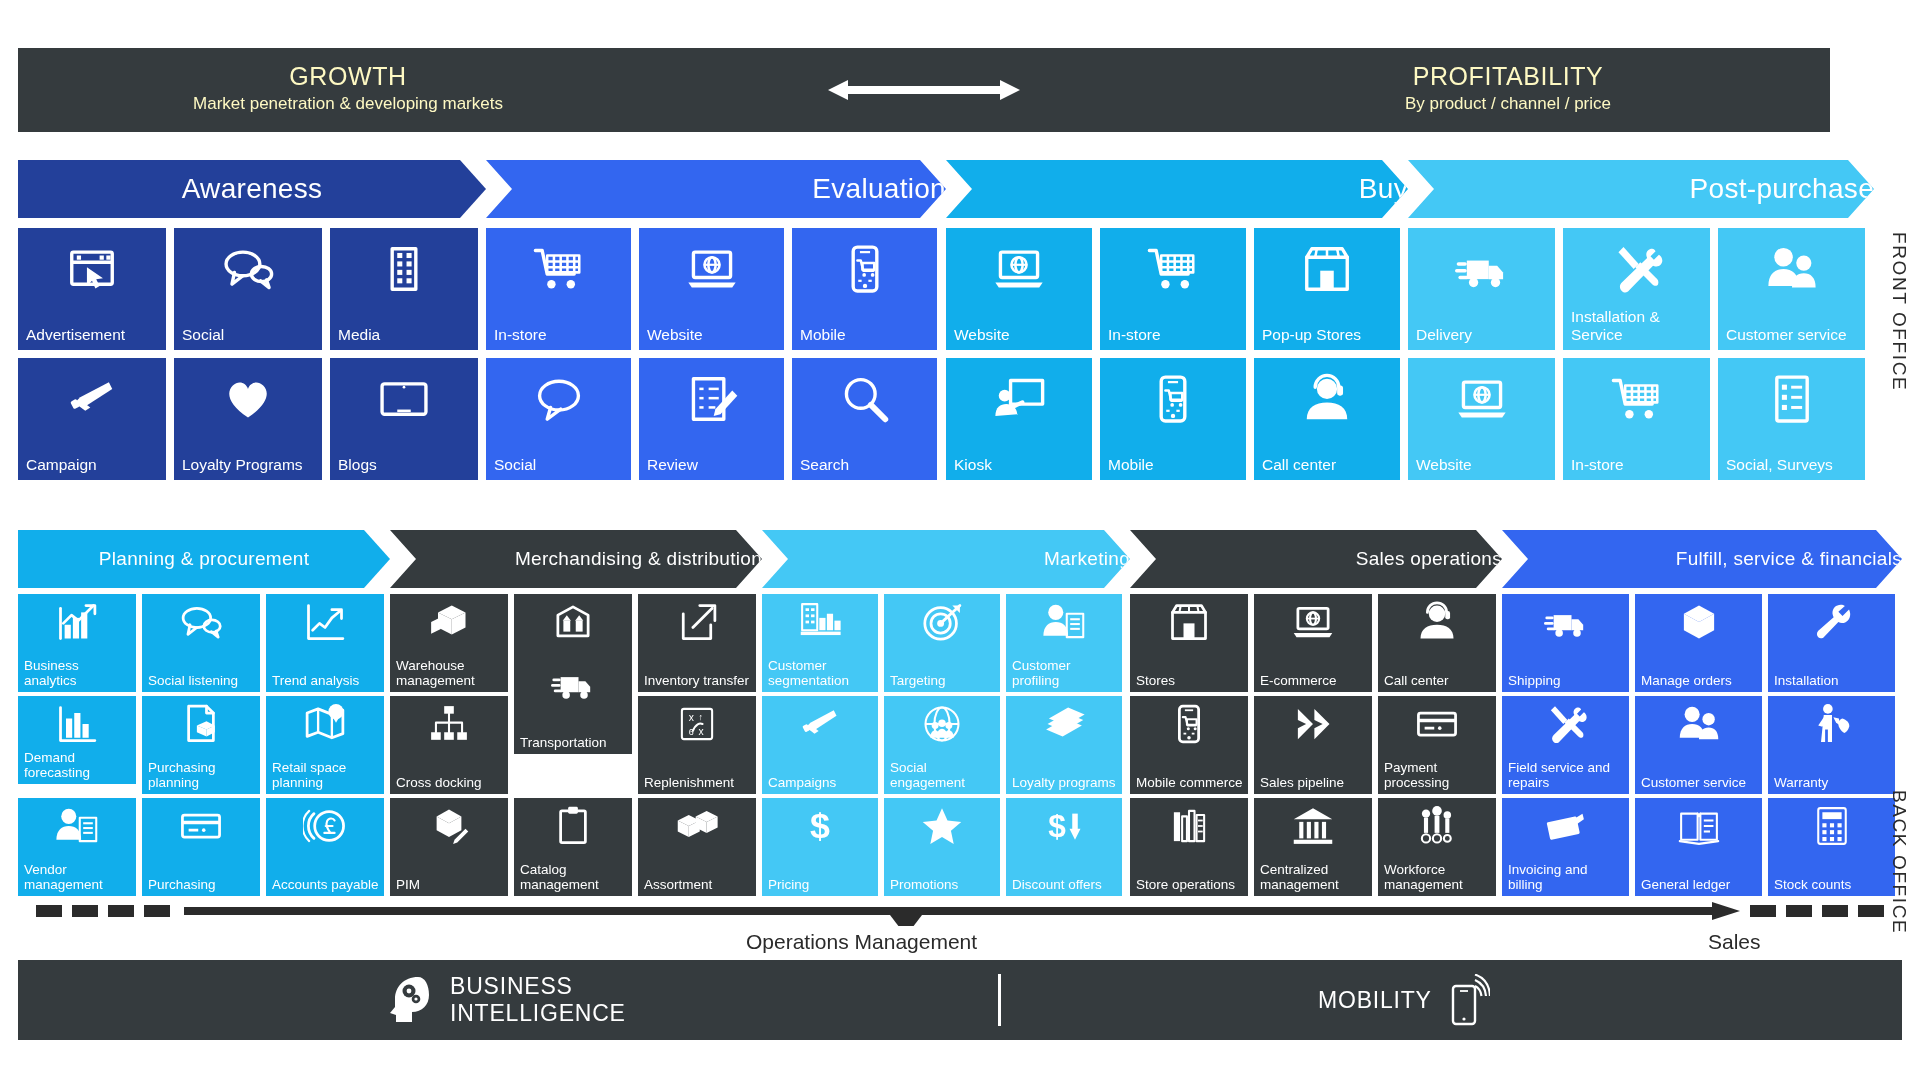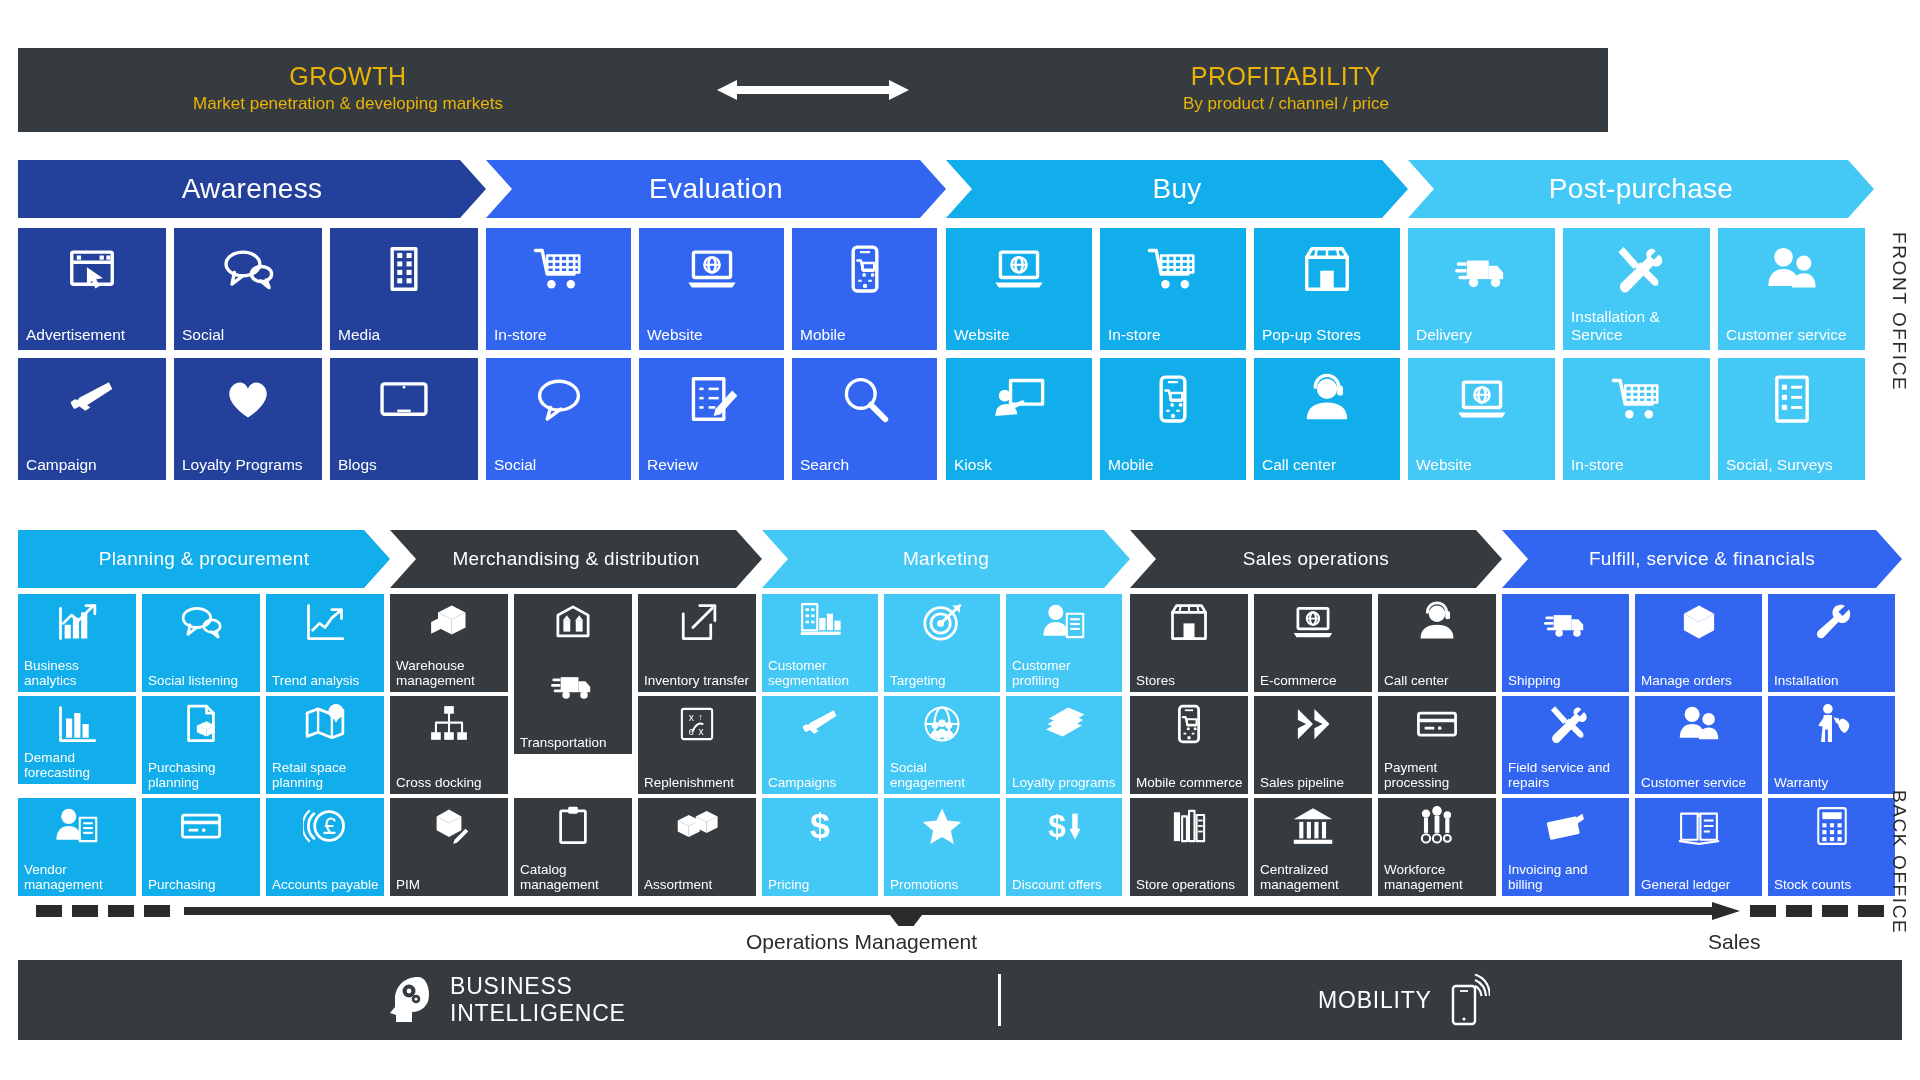--- a/index.html
+++ b/index.html
@@ -5,40 +5,41 @@
   * { box-sizing: border-box; margin:0; padding:0; }
   html,body { width:1920px; height:1080px; background:#ffffff; }
   body {
     font-family: "Liberation Sans", sans-serif;
     -webkit-font-smoothing: antialiased;
   }
   #root { position:relative; width:1920px; height:1080px; }
 
   
   .strategy-bar {
-    position:absolute; left:18px; top:48px; width:1590px; height:84px;
-    background:#353b3e; color:#eab308;
+    position:absolute; left:18px; top:48px; width:1812px; height:84px;
+    background:#353b3e; color:#fef9c3;
   }
   .strategy-left { position:absolute; left:60px; top:13px; width:540px; text-align:center; }
   .strategy-right { position:absolute; right:52px; top:13px; width:540px; text-align:center; }
   .strategy-title { font-size:25px; letter-spacing:.6px; line-height:30px; }
   .strategy-sub { font-size:17px; line-height:26px; }
   .strategy-arrow {
     position:absolute; left:50%; top:42px; transform:translate(-50%,-50%);
     width:220px; height:26px;
   }
   .chev-row { position:absolute; left:0; width:1884px; height:58px; }
   .chev {
     position:absolute; top:0; height:58px;
     display:flex; align-items:center; justify-content:center;
     color:#fff; font-size:28px; letter-spacing:.3px;
     clip-path: polygon(0 0, calc(100% - 26px) 0, 100% 50%, calc(100% - 26px) 100%, 0 100%);
   }
   .chev.notch {
     clip-path: polygon(0 0, calc(100% - 26px) 0, 100% 50%, calc(100% - 26px) 100%, 0 100%, 26px 50%);
+    justify-content: flex-end;
   }
   .chev.small { font-size:19px; }
 
   
   .tile {
     position:absolute;
     color:#fff;
     overflow:hidden;
   }
   .tile .ic {

